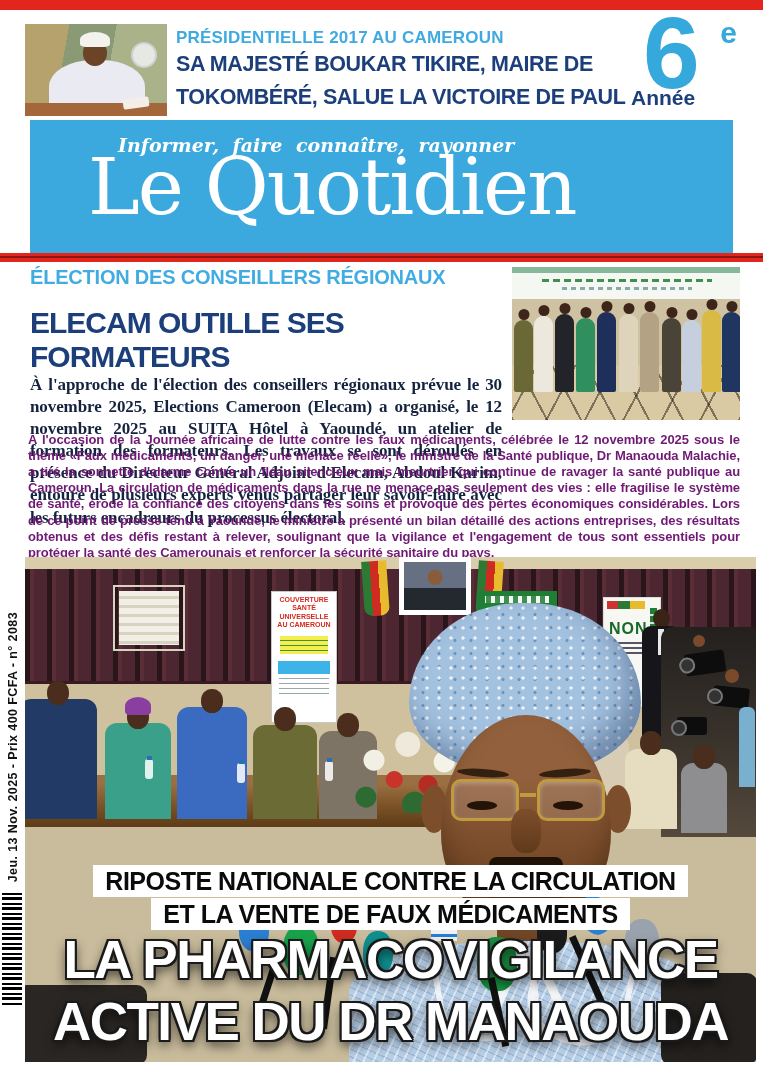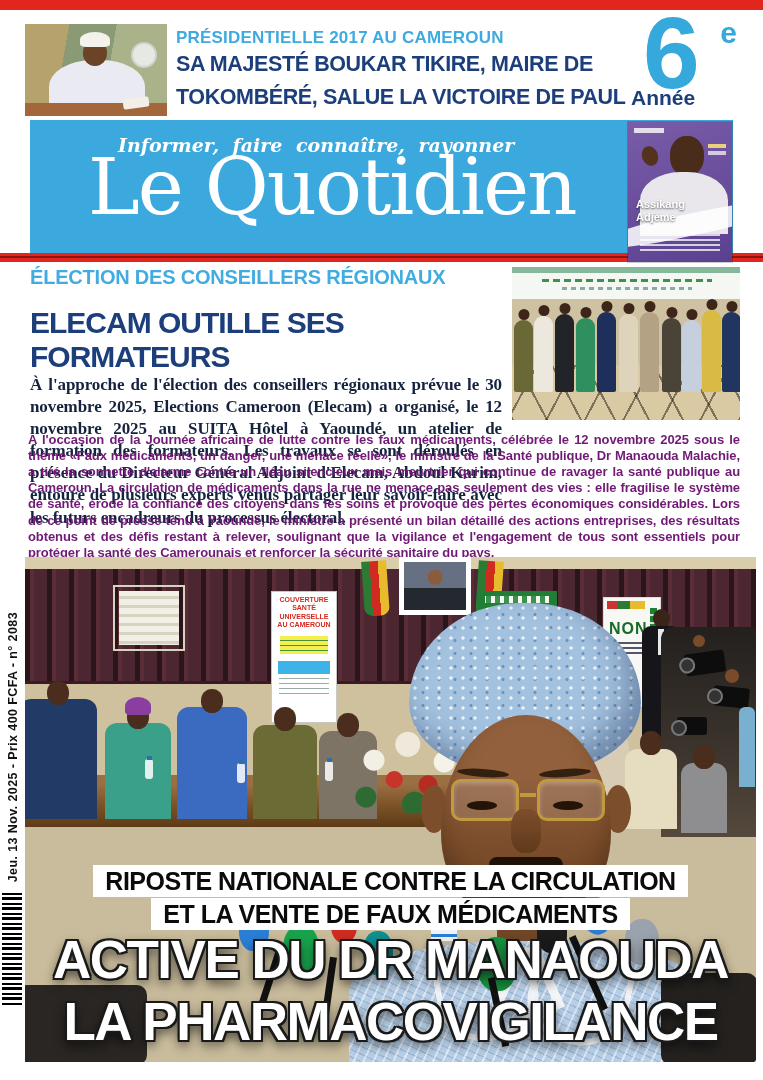--- a/index.html
+++ b/index.html
@@ -214,34 +214,20 @@
   <div class="badge">
     <div class="badge-num">6</div>
     <div class="badge-sup">e</div>
     <div class="badge-lbl">Année</div>
   </div>
 
   <div class="masthead">
     <div class="tagline">Informer, faire connaître, rayonner</div>
     <div class="mh-title">Le Quotidien</div>
   </div>
-  <div class="magazine">
-    <div class="mag-bar-top"></div>
-    <div class="mag-bar-r1"></div>
-    <div class="mag-bar-r2"></div>
-    <div class="mag-head"></div>
-    <div class="mag-hand"></div>
-    <div class="mag-shirt"></div>
-    <div class="mag-brush"></div>
-    <div class="mag-name">
-      <div>Assikang</div>
-      <div>Adjème</div>
-    </div>
-    <div class="mag-lines"></div>
-  </div>
   <div class="rule"></div>
 
   <div class="el-left">
     <div class="el-kicker">ÉLECTION DES CONSEILLERS RÉGIONAUX</div>
     <div class="el-head">ELECAM OUTILLE SES FORMATEURS</div>
     <div class="el-body">À l'approche de l'élection des conseillers régionaux prévue le 30 novembre 2025, Elections Cameroon (Elecam) a organisé, le 12 novembre 2025 au SUITA Hôtel à Yaoundé, un atelier de formation des formateurs. Les travaux se sont déroulés en présence du Directeur Général Adjoint d'Elecam, Abdoul Karim, entouré de plusieurs experts venus partager leur savoir-faire avec les futurs encadreurs du processus électoral.</div>
   </div>
   <div class="gp">
     <div class="gp-top"></div>
     <div class="gp-banner"></div>
@@ -404,22 +390,22 @@
     <div class="gear" style="left:-8px;top:428px;width:130px;height:80px;background:#2a2623"></div>
     <div class="gear" style="left:636px;top:416px;width:96px;height:92px;background:#24211e"></div>
 
     <div class="ov" style="top:341px">
       <span>ET LA VENTE DE FAUX MÉDICAMENTS</span>
     </div>
     <div class="ov" style="top:308px">
       <span>RIPOSTE NATIONALE CONTRE LA CIRCULATION</span>
     </div>
     <div class="bigh">
+      <div>LA PHARMACOVIGILANCE</div>
       <div>ACTIVE DU DR MANAOUDA</div>
-      <div>LA PHARMACOVIGILANCE</div>
     </div>
   </div>
 
   <div class="strip">
     <div class="issue">
       <span>Jeu. 13 Nov. 2025 - Prix 400 FCFA - n° 2083</span>
     </div>
     <div class="barcode"></div>
   </div>
 

